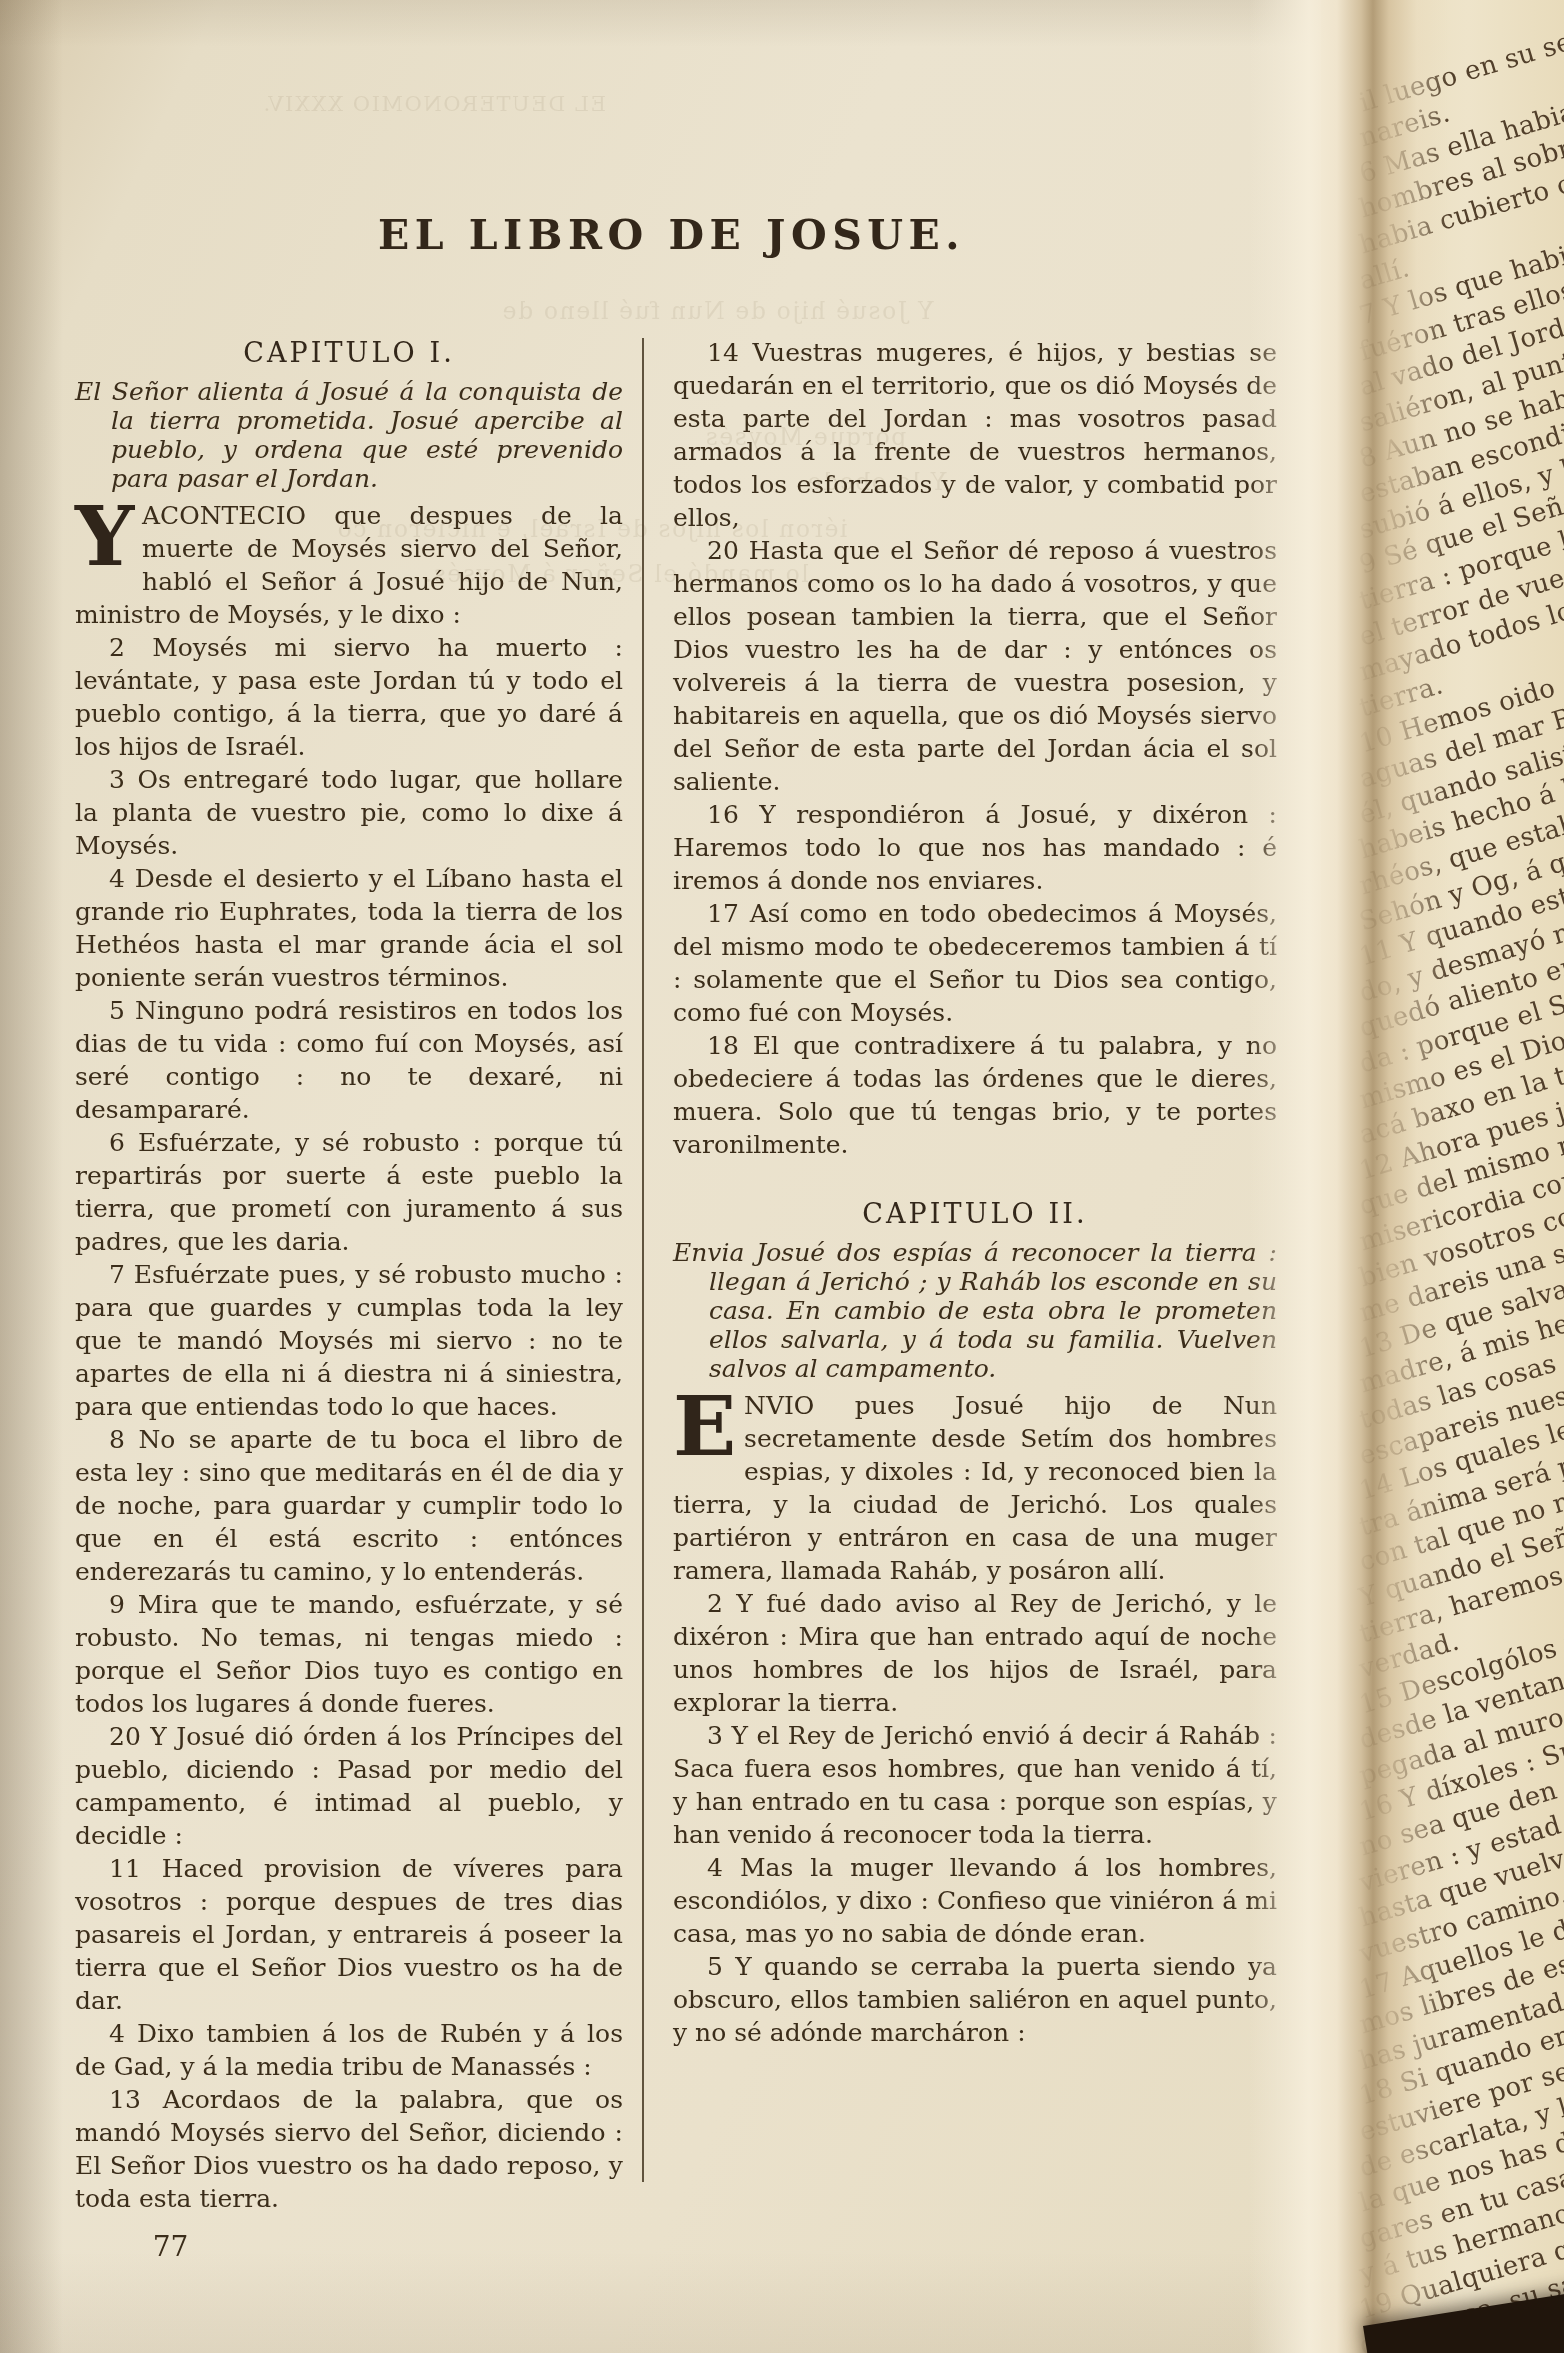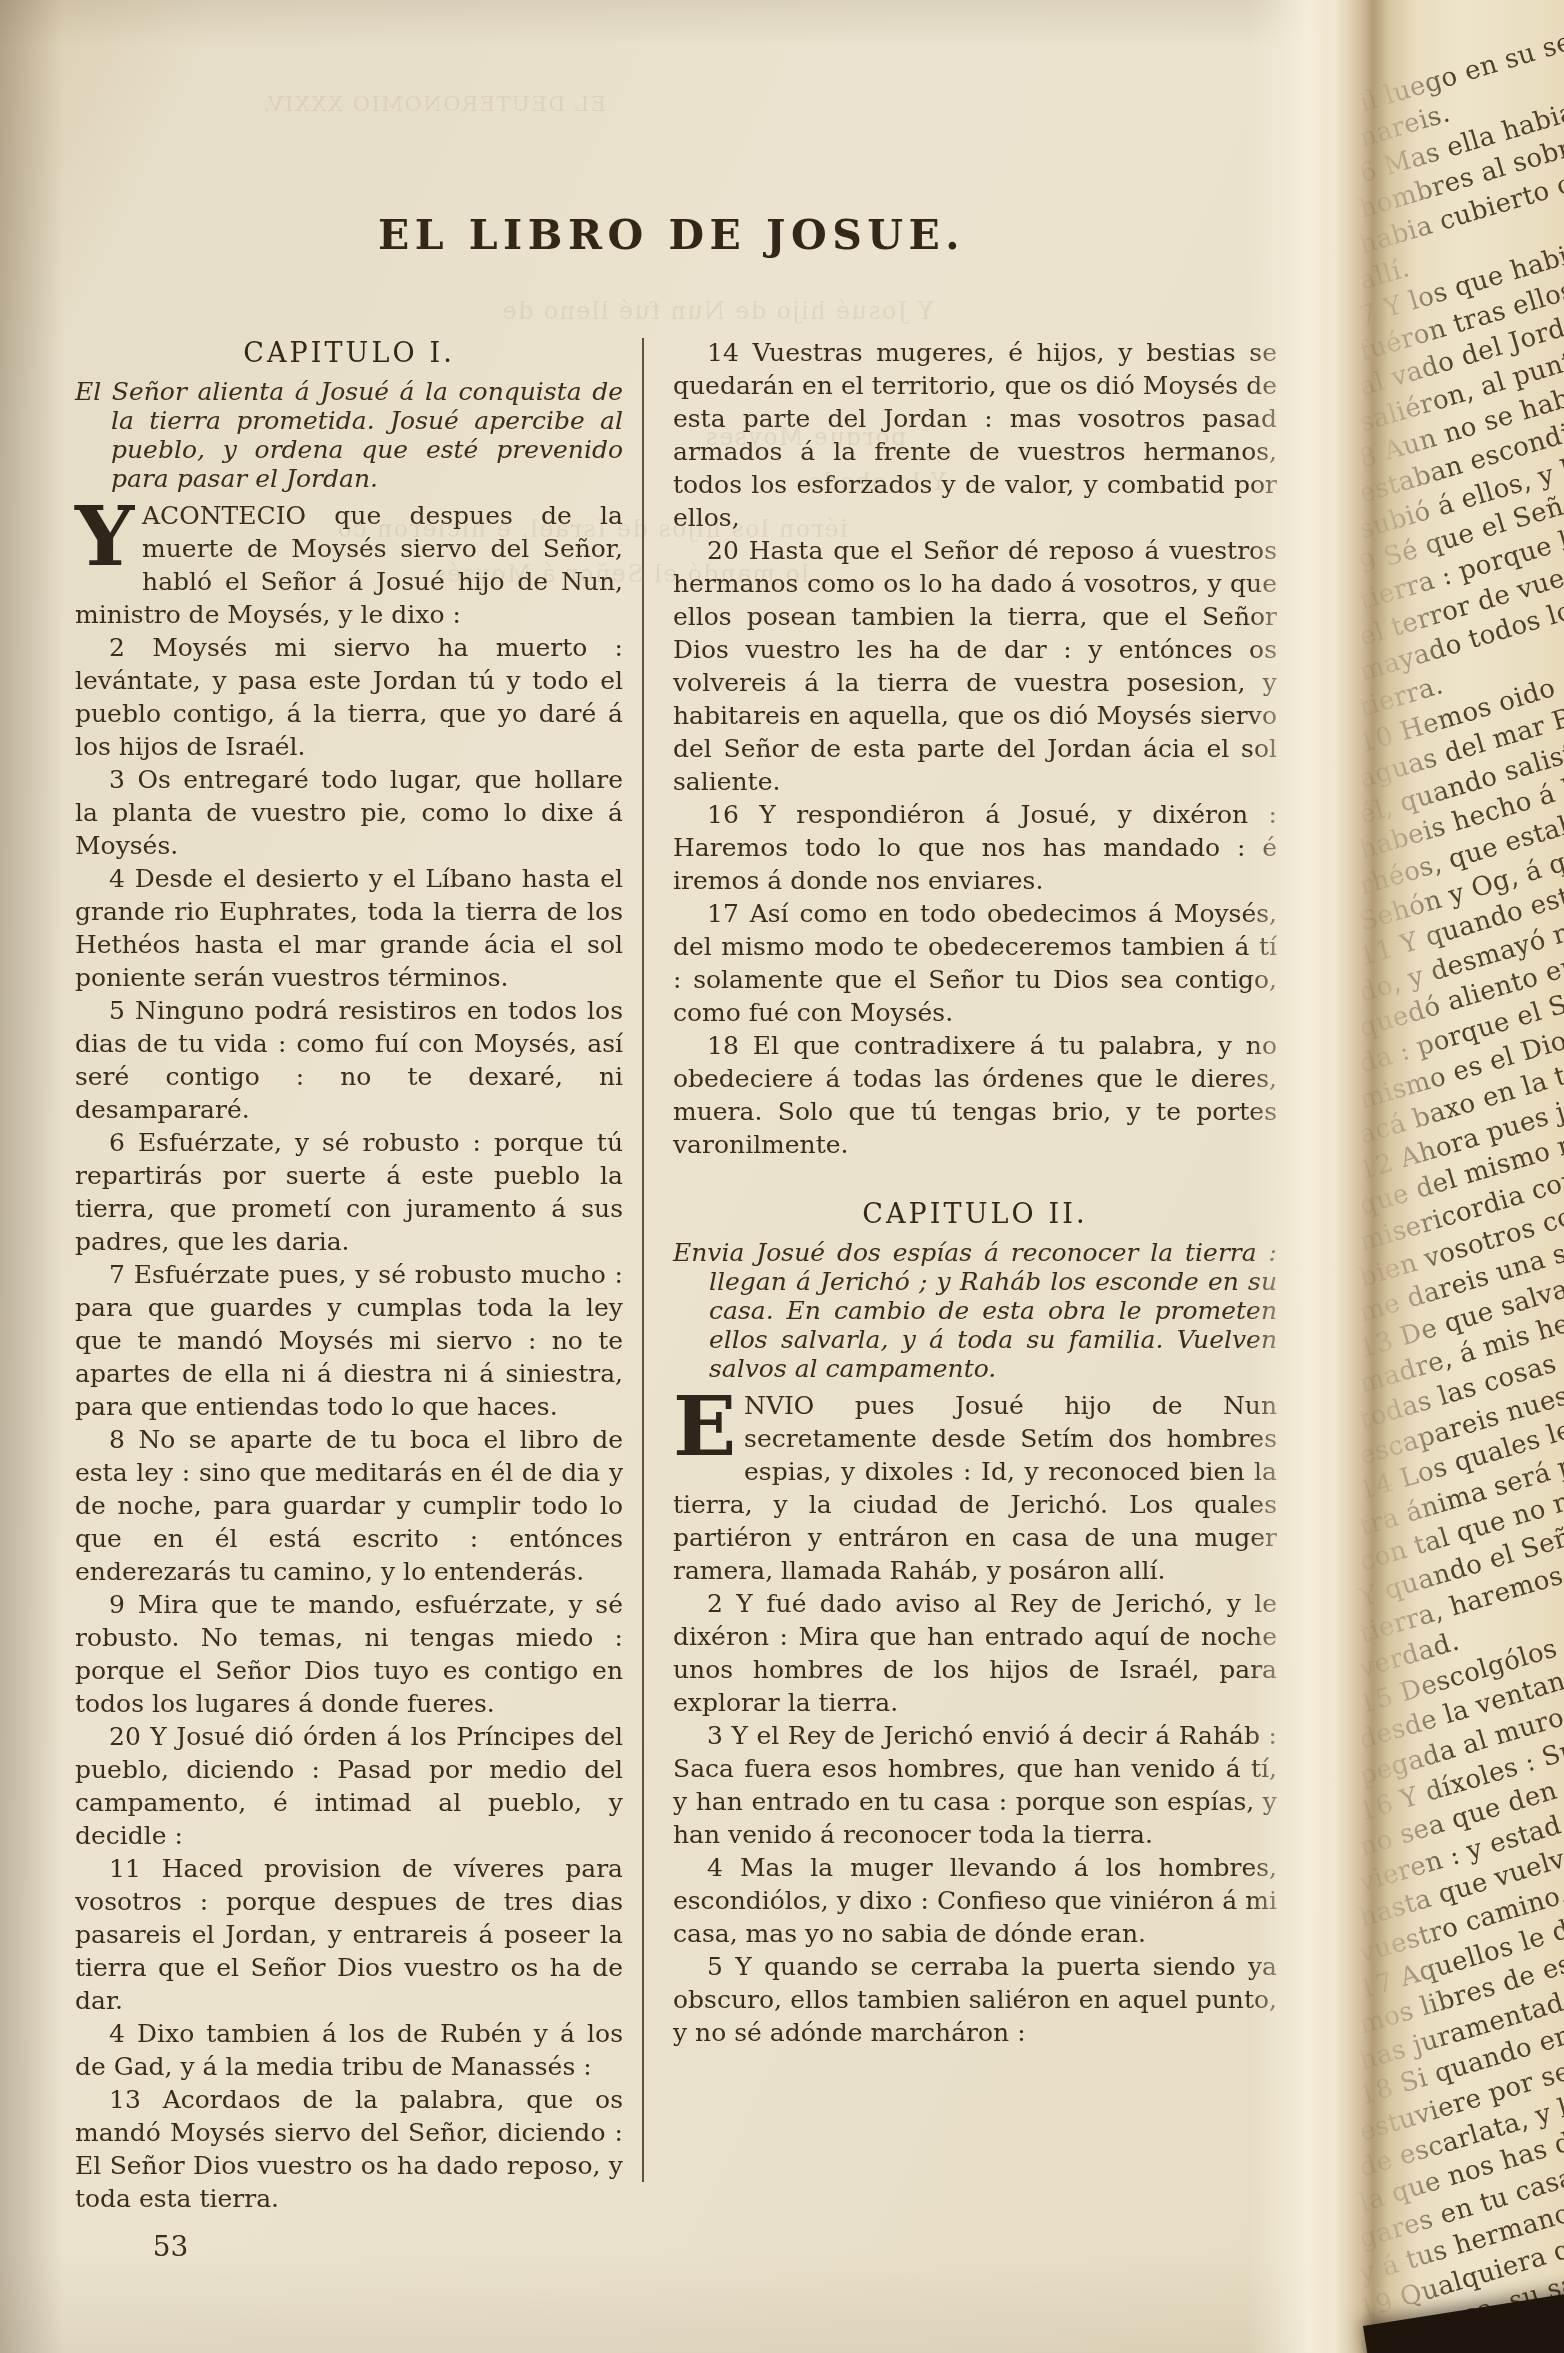--- a/index.html
+++ b/index.html
@@ -131,21 +131,21 @@
     <span class="dropcap">E</span><span>NVIO pues Josué hijo de Nun secretamente desde Setím dos hombres espias, y dixoles : Id, y reconoced bien la tierra, y la ciudad de Jerichó. Los quales partiéron y entráron en casa de una muger ramera, llamada Raháb, y posáron allí.</span>
   </p>
   <div>
       <p class="verse"><span>2</span> Y fué dado aviso al Rey de Jerichó, y le dixéron : Mira que han entrado aquí de noche unos hombres de los hijos de Israél, para explorar la tierra.</p>
       <p class="verse"><span>3</span> Y el Rey de Jerichó envió á decir á Raháb : Saca fuera esos hombres, que han venido á tí, y han entrado en tu casa : porque son espías, y han venido á reconocer toda la tierra.</p>
       <p class="verse"><span>4</span> Mas la muger llevando á los hombres, escondiólos, y dixo : Confieso que viniéron á mi casa, mas yo no sabia de dónde eran.</p>
       <p class="verse"><span>5</span> Y quando se cerraba la puerta siendo ya obscuro, ellos tambien saliéron en aquel punto, y no sé adónde marcháron :</p>
     </div>
 </div>
 
-<div class="page-number">53</div>
+<div class="page-number">77</div>
 
 <div class="frag-layer" id="frag-layer">
     <div class="frag" style="top: 88px;">il luego en su seguimient</div>
     <div class="frag" style="top: 123px;">nareis.</div>
     <div class="frag" style="top: 159px;">6 Mas ella habia hech</div>
     <div class="frag" style="top: 194px;">hombres al sobrado de</div>
     <div class="frag" style="top: 230px;">habia cubierto con tasco de</div>
     <div class="frag" style="top: 266px;">allí.</div>
     <div class="frag" style="top: 301px;">7 Y los que habian</div>
     <div class="frag" style="top: 337px;">fuéron tras ellos por el</div>

